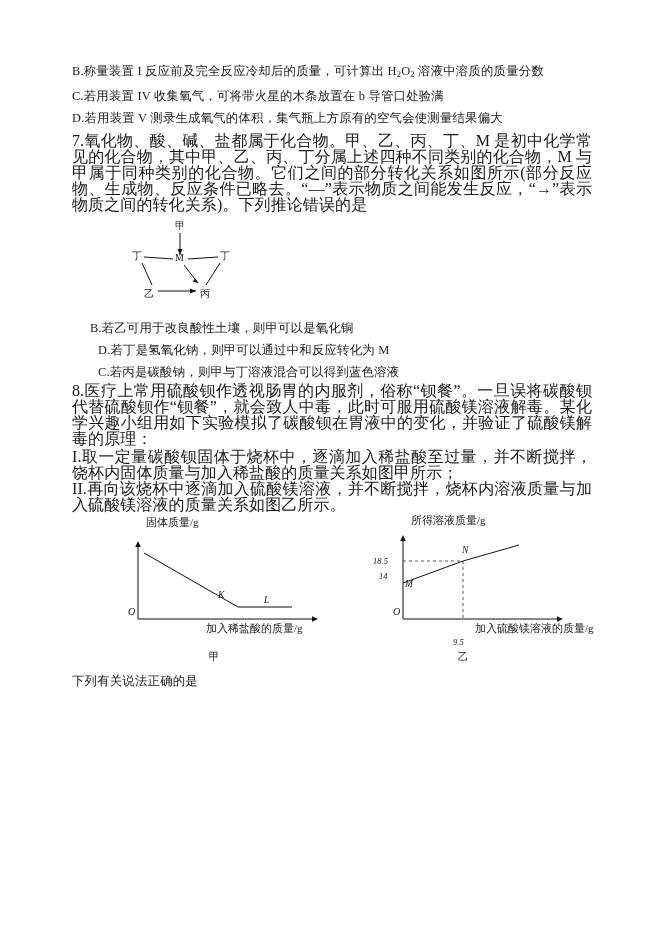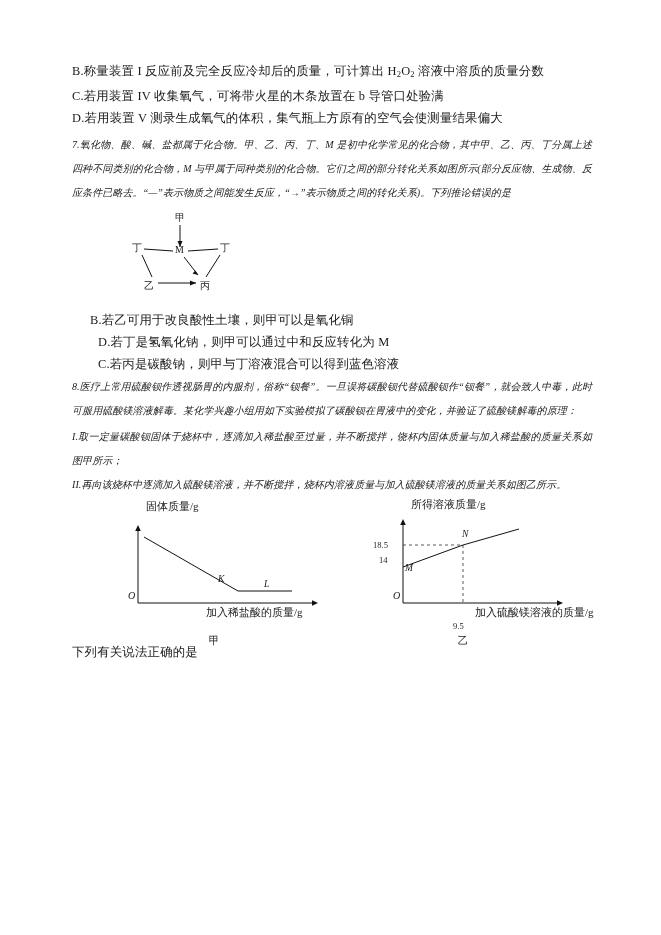--- a/index.html
+++ b/index.html
@@ -28,25 +28,24 @@
     top: 60px;
     width: 520px;
   }
   .line {
     font-size: 12.4px;
     line-height: 22px;
     letter-spacing: 0.2px;
     white-space: nowrap;
   }
   .para {
-    font-size: 10px;
-    line-height: 24px;
+    font-size: 16px;
+    line-height: 16px;
     letter-spacing: 0.1px;
     text-align: justify;
-    font-style: italic;
   }
   .indent-1 { padding-left: 18px; }
   .indent-2 { padding-left: 26px; }
   sub {
     font-size: 8.5px;
     vertical-align: -0.25em;
   }
   
   .diagram-conv {
     position: relative;
@@ -75,28 +74,29 @@
   }
   .axis-title {
     position: absolute;
     font-size: 11px;
     white-space: nowrap;
   }
   .tick-lbl {
     position: absolute;
     font-size: 8.5px;
     white-space: nowrap;
+    font-style: italic;
   }
   .pt-lbl {
     position: absolute;
     font-size: 9.5px;
     font-style: italic;
   }
   .tail {
-    margin-top: 12px;
+    margin-top: 25px;
   }
 </style>
 </head>
 <body>
 
 <div class="page">
   <div class="content">
 
     <div class="line">
       <span>B.称量装置 I 反应前及完全反应冷却后的质量，可计算出 H<sub>2</sub>O<sub>2</sub> 溶液中溶质的质量分数</span>

